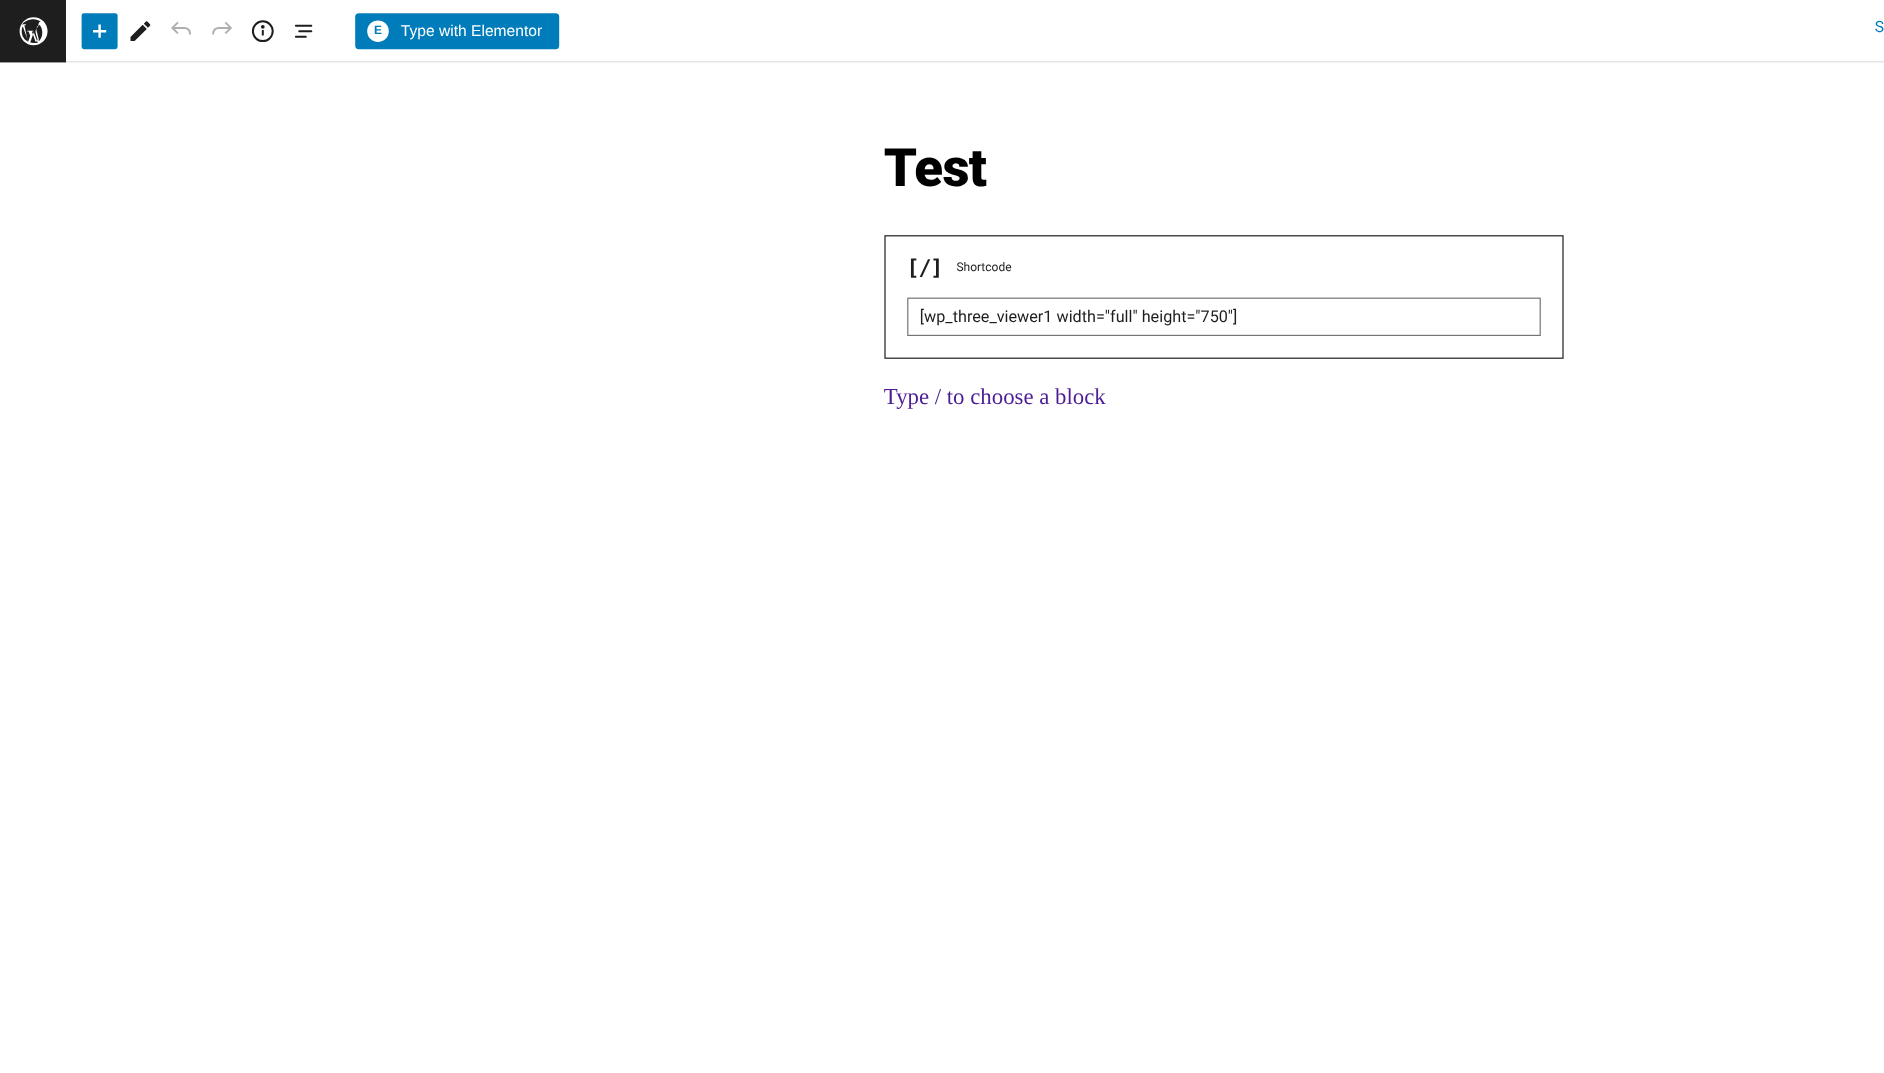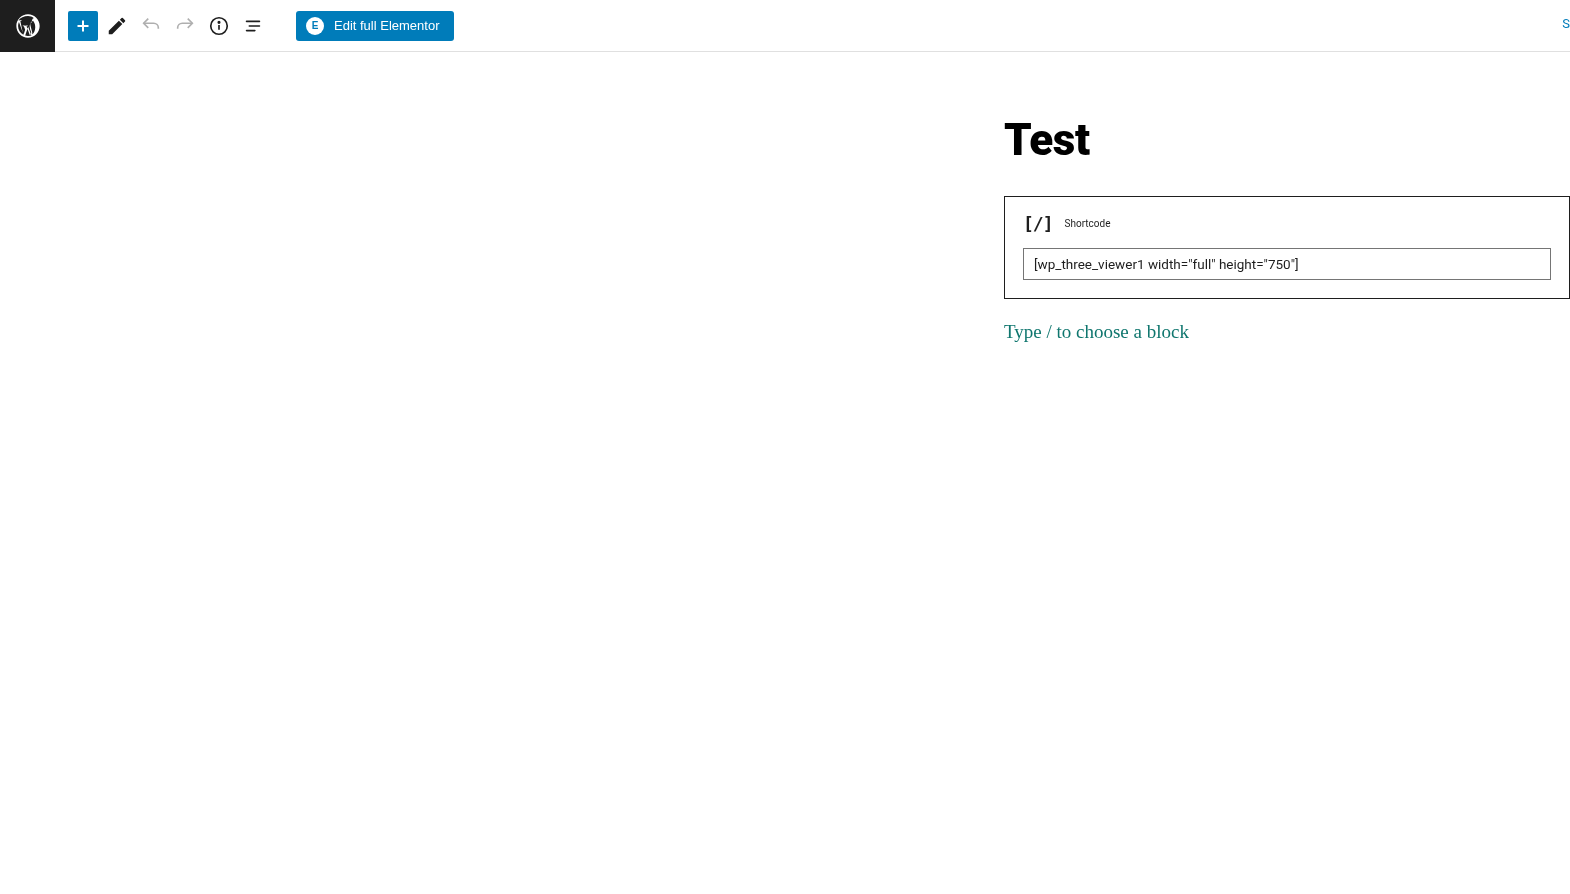--- a/index.html
+++ b/index.html
@@ -98,21 +98,21 @@
       position: absolute;
       right: 0;
       top: 16px;
       color: #007cba;
       font-size: 13px;
       padding-right: 0;
     }
     .editor-area {
       padding-top: 62px;
       display: flex;
-      justify-content: flex-end;
+      justify-content: center;
     }
     .content-column {
       margin-left: 469px;
       width: 566px;
     }
     .page-title {
       font-size: 44px;
       font-weight: 900;
       color: #000;
       margin-bottom: 30px;
@@ -145,21 +145,21 @@
       border: 1px solid #757575;
       padding: 7px 10px;
       font-size: 13.5px;
       font-family: inherit;
       color: #1e1e1e;
       outline: none;
     }
     .block-placeholder {
       margin-top: 22px;
       font-size: 19px;
-      color: #0f766e;
+      color: #4c1d95;
       font-family: Georgia, "Times New Roman", serif;
     }
   </style>
 </head>
 <body>
 
 <div class="toolbar">
   <div class="wp-logo-btn">
     <svg viewBox="0 0 24 24">
       <path d="M12 2C6.486 2 2 6.486 2 12s4.486 10 10 10 10-4.486 10-10S17.514 2 12 2zm0 1.5c1.95 0 3.738.664 5.166 1.774-.33-.004-.66.02-.959.234-.515.37-.604 1.08-.656 1.668-.49.56-.03 1.198-.39 1.695-.305.422-.724.748-1.05 1.155-.628.783-.758 1.835-.68 2.807.1 1.243.554 2.43.964 3.6.142.405.29.82.322 1.25.036.48-.078.98-.355 1.378-.22.317-.536.556-.88.72l-2.733-7.49c.426-.022.81-.068.81-.068.38-.046.336-.606-.045-.584 0 0-1.147.09-1.886.09-.695 0-1.864-.09-1.864-.09-.382-.022-.426.56-.045.584 0 0 .362.046.743.068l1.103 3.024-1.55 4.648L5.43 7.763c.427-.022.81-.068.81-.068.382-.046.337-.606-.044-.584 0 0-1.147.09-1.887.09-.132 0-.29-.003-.456-.01C5.386 4.996 8.52 3.5 12 3.5zm-8.5 8.5c0-1.233.264-2.403.736-3.46l4.055 11.11C5.298 18.18 3.5 15.3 3.5 12zm8.5 8.5c-.834 0-1.64-.122-2.4-.35l2.55-7.41 2.612 7.157c.17.042.37.082.57.12-1.033.313-2.126.483-3.272.483zm3.665-.83c.013-.1.023-.205.023-.317.078-.722-.01-1.443-.13-2.157-.307-1.83-1.017-3.572-1.38-5.388-.143-.718-.232-1.468-.03-2.175.17-.594.547-1.13 1.05-1.487.308-.218.654-.365 1.016-.438.097-.2.195-.33.293-.04.678.9 1.177 1.96 1.436 3.113.177.79.257 1.61.257 2.45 0 2.71-1.276 5.124-3.26 6.67.002 0-.01-.147-.023-.23h-.002z"></path>
@@ -201,21 +201,21 @@
       <svg viewBox="0 0 24 24" fill="none" stroke="#1e1e1e" stroke-width="1.8" stroke-linecap="round">
         <line x1="5" y1="7" x2="19" y2="7"></line>
         <line x1="8" y1="12" x2="19" y2="12"></line>
         <line x1="5" y1="17" x2="14" y2="17"></line>
       </svg>
     </button>
   </div>
 
   <button class="elementor-btn">
     <span class="el-icon">E</span>
-    <span>Edit full Elementor</span>
+    <span>Type with Elementor</span>
   </button>
 
   <span class="right-link">S</span>
 </div>
 
 <div class="editor-area">
   <div class="content-column">
     <h1 class="page-title">Test</h1>
 
     <div class="shortcode-block">

